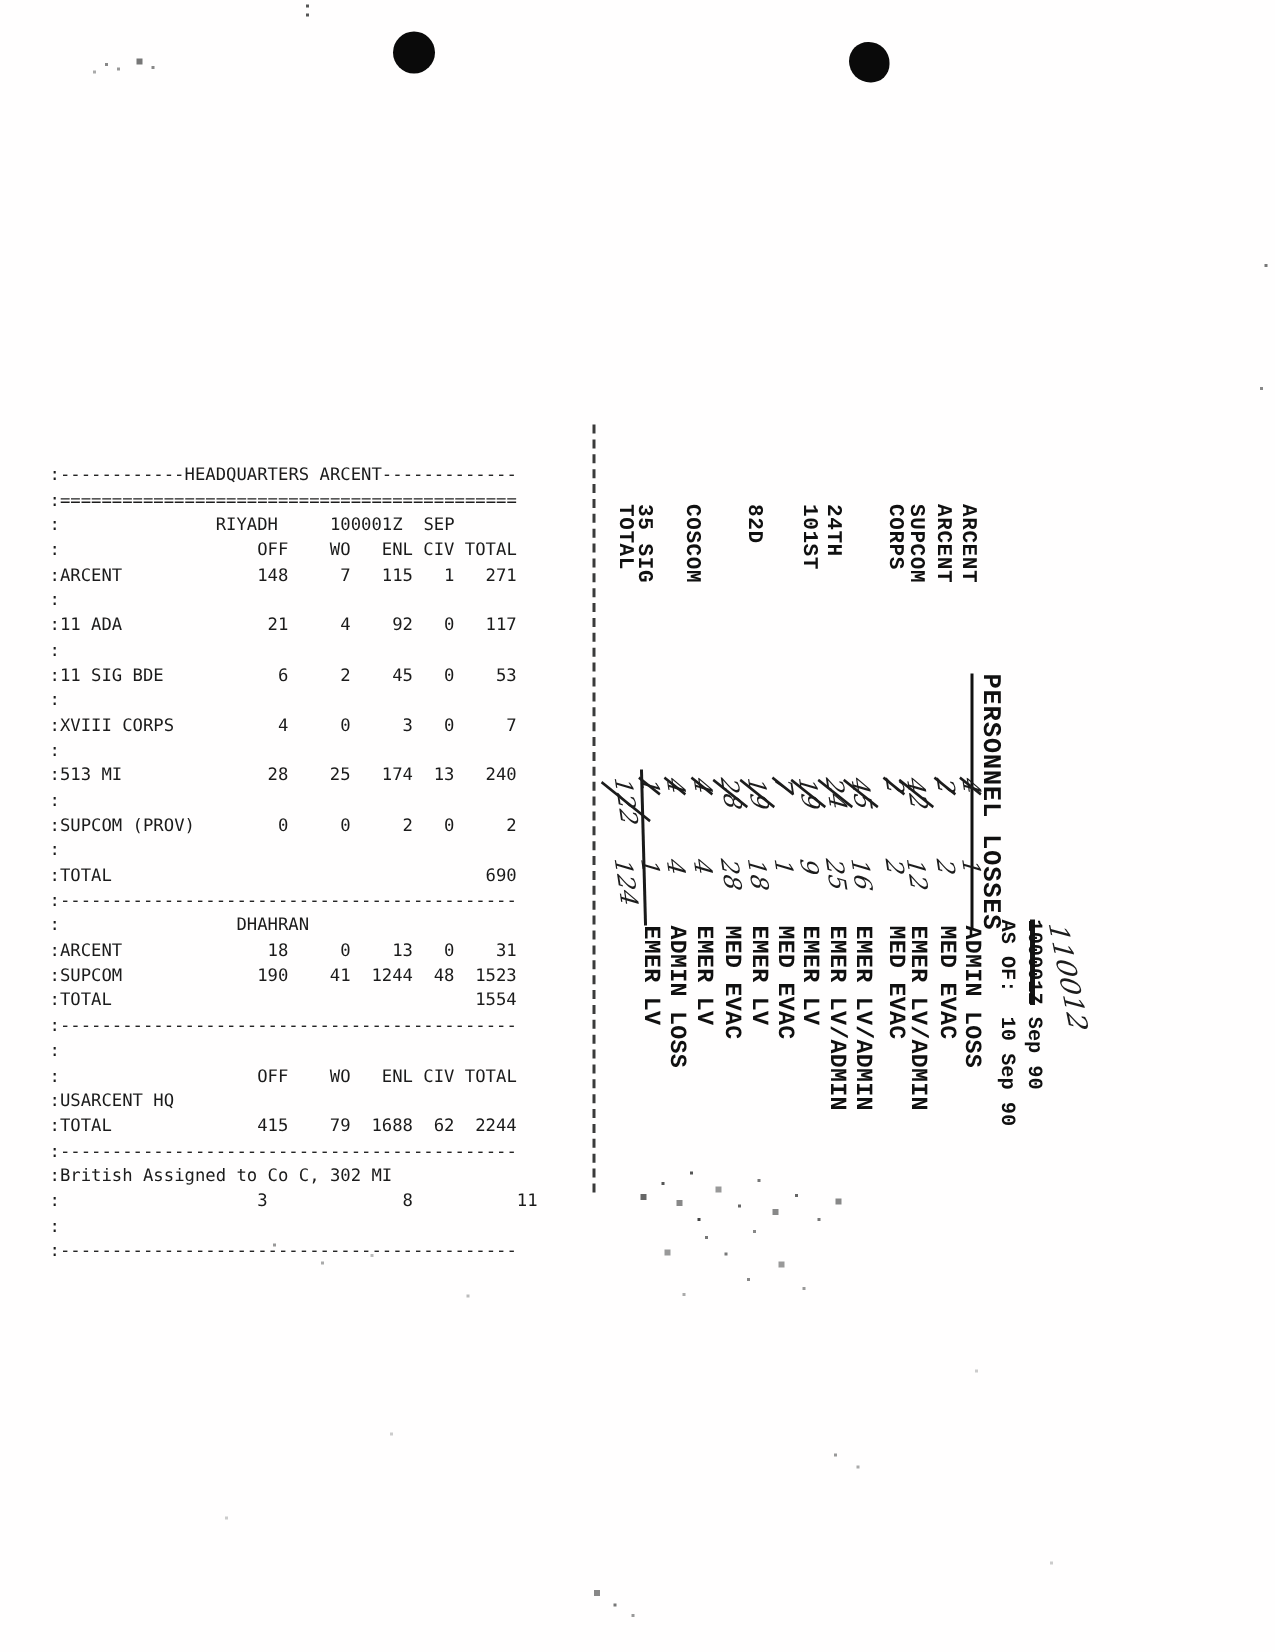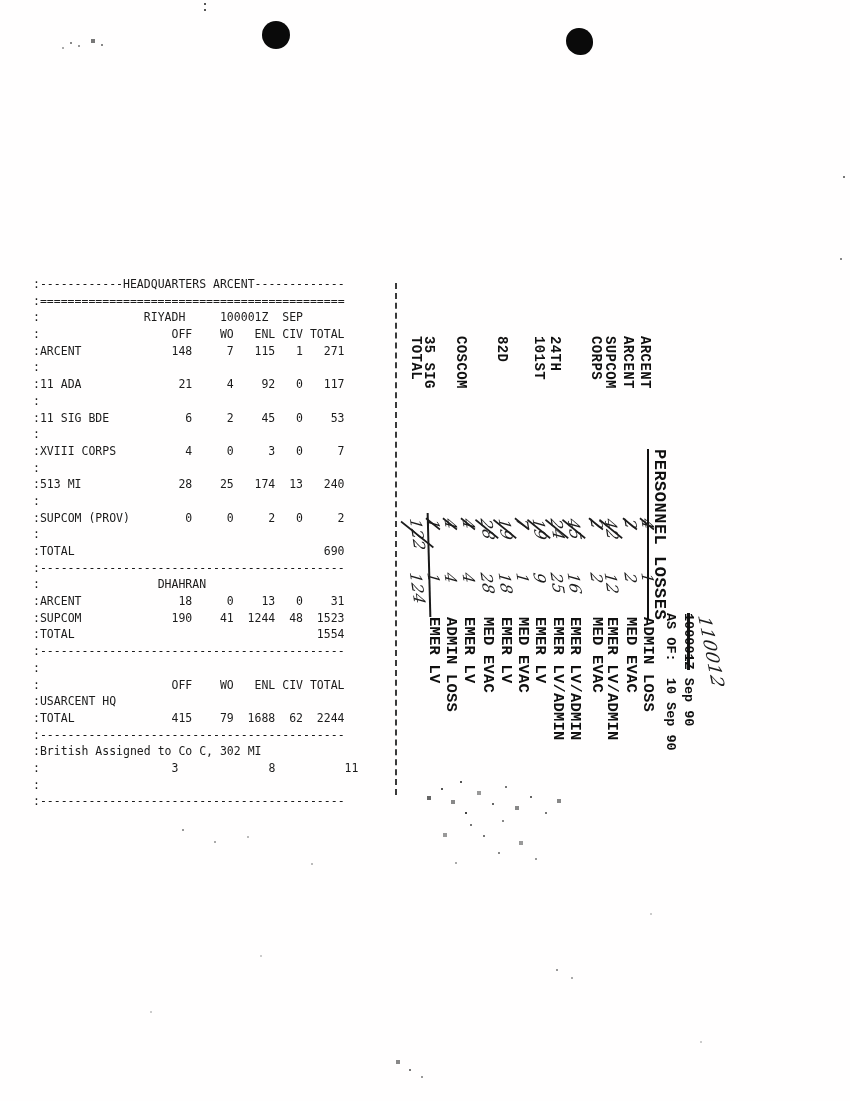--- a/index.html
+++ b/index.html
@@ -6,21 +6,21 @@
   body{width:850px;height:1101px;background:#ffffff;position:relative;overflow:hidden;
        font-family:"DejaVu Sans Mono",monospace;}
   .page{position:absolute;inset:0;background:#fffefe;}
 
   
   .hole{position:absolute;background:#0a0a0a;border-radius:50%;}
   .hole.h1{left:262px;top:21px;width:28px;height:28px;}
   .hole.h2{left:566px;top:28px;width:27px;height:27px;border-radius:48% 52% 46% 54%;}
 
   
-  .hq{position:absolute;left:33px;top:276px;margin:0;
+  .hq{position:absolute;left:33px;top:308px;margin:0;
       font:11.5px/16.7px "DejaVu Sans Mono",monospace;color:#1b1b1b;
       white-space:pre;letter-spacing:0;}
   .hq .ln{height:16.7px;}
   .hq .cell{display:inline-block;white-space:pre;}
   .hq .r{text-align:right;}
 
   
   .rot{position:absolute;left:293px;top:383px;width:520px;height:316px;
        transform:rotate(90deg);font-family:"Liberation Mono",monospace;color:#101010;}
   .rot::after{content:"";position:absolute;left:2px;right:6px;bottom:0;

